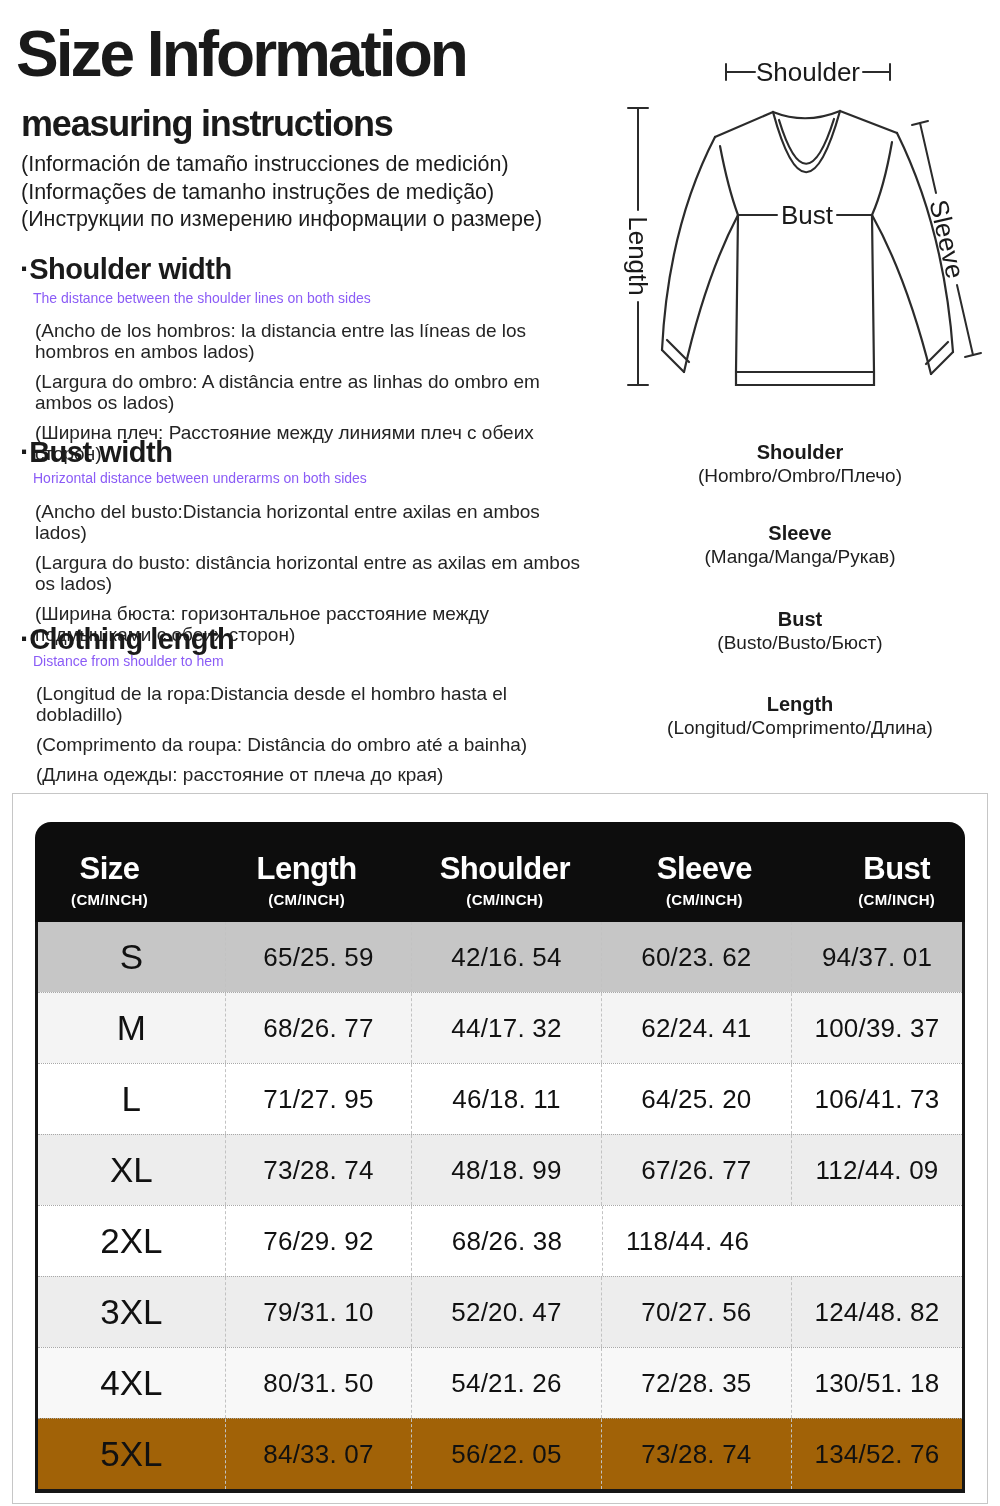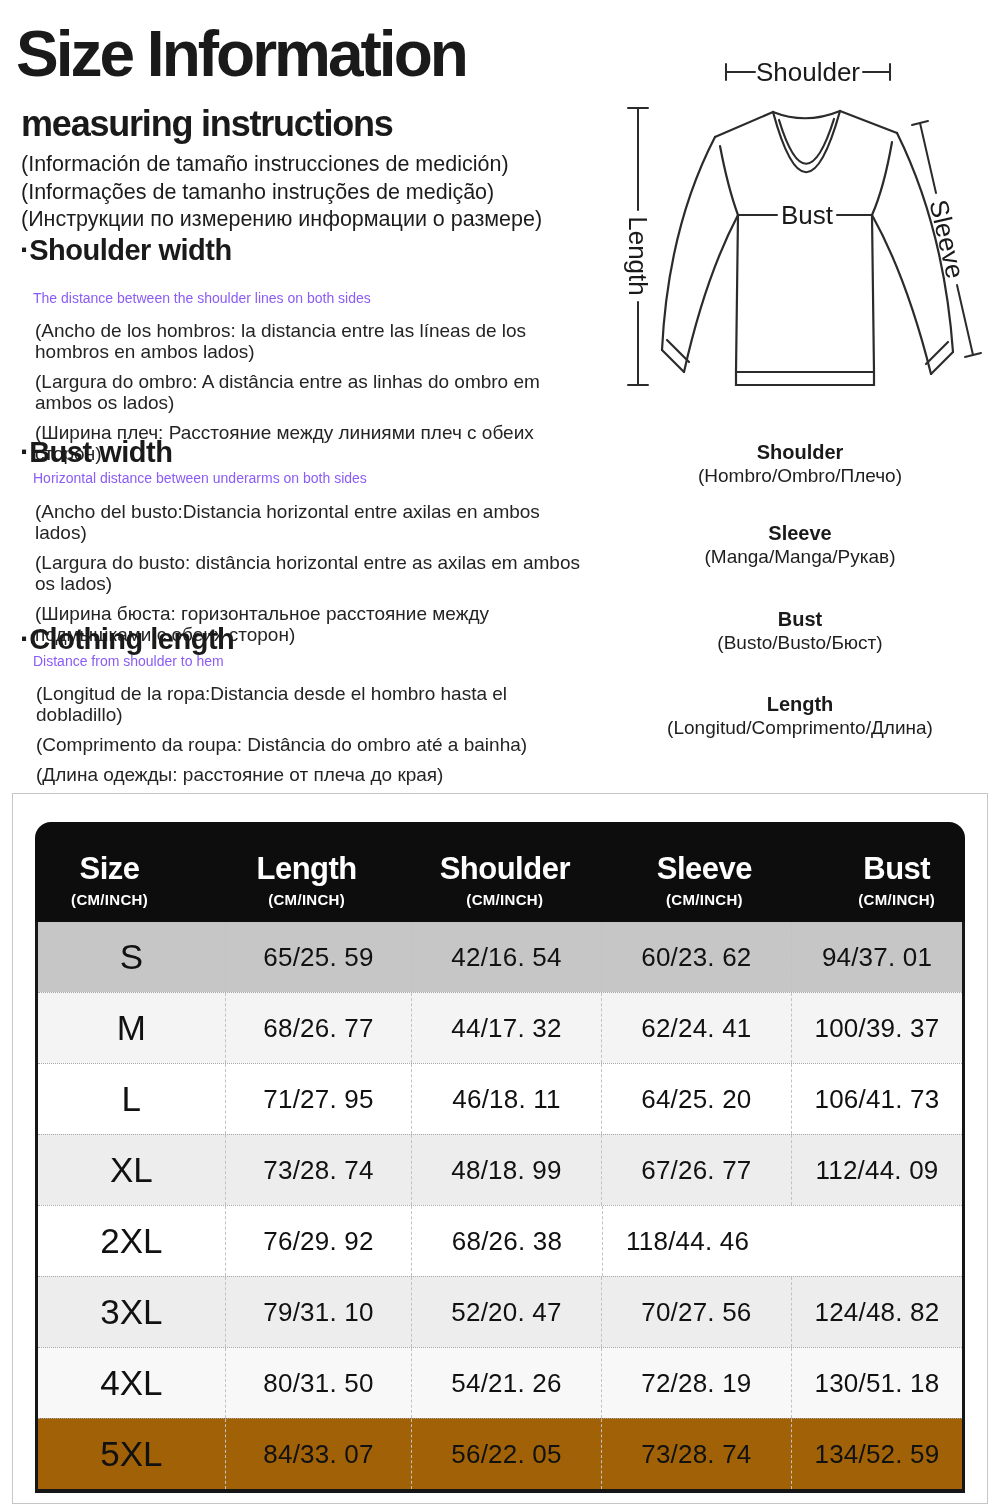--- a/index.html
+++ b/index.html
@@ -62,21 +62,21 @@
 
 <div class="abs" id="title">Size Information</div>
 <div class="abs" id="subtitle">measuring instructions</div>
 
 <div class="abs intro">
   <div>(Información de tamaño instrucciones de medición)</div>
   <div>(Informações de tamanho instruções de medição)</div>
   <div>(Инструкции по измерению информации о размере)</div>
 </div>
 
-<div class="abs section-head" style="left:20px;top:236px;"><span>·</span><span>Shoulder width</span></div>
+<div class="abs section-head" style="left:20px;top:255px;"><span>·</span><span>Shoulder width</span></div>
 <div class="abs section-desc" style="left:33px;top:291px;">The distance between the shoulder lines on both sides</div>
 <div class="abs paras" style="left:35px;top:320px;">
   <p>(Ancho de los hombros: la distancia entre las líneas de los hombros en ambos lados)</p>
   <p>(Largura do ombro: A distância entre as linhas do ombro em ambos os lados)</p>
   <p>(Ширина плеч: Расстояние между линиями плеч с обеих сторон)</p>
 </div>
 
 <div class="abs section-head" style="left:20px;top:438px;"><span>·</span><span>Bust width</span></div>
 <div class="abs section-desc" style="left:33px;top:471px;">Horizontal distance between underarms on both sides</div>
 <div class="abs paras" style="left:35px;top:501px;">
@@ -230,24 +230,24 @@
       <div class="tcell c1 size-val">3XL</div>
       <div class="tcell c2 num-val">79/31. 10</div>
       <div class="tcell c3 num-val">52/20. 47</div>
       <div class="tcell c4 num-val">70/27. 56</div>
       <div class="tcell c5 num-val">124/48. 82</div>
     </div>
     <div class="trow">
       <div class="tcell c1 size-val">4XL</div>
       <div class="tcell c2 num-val">80/31. 50</div>
       <div class="tcell c3 num-val">54/21. 26</div>
-      <div class="tcell c4 num-val">72/28. 19</div>
+      <div class="tcell c4 num-val">72/28. 35</div>
       <div class="tcell c5 num-val">130/51. 18</div>
     </div>
     <div class="trow">
       <div class="tcell c1 size-val">5XL</div>
       <div class="tcell c2 num-val">84/33. 07</div>
       <div class="tcell c3 num-val">56/22. 05</div>
       <div class="tcell c4 num-val">73/28. 74</div>
-      <div class="tcell c5 num-val">134/52. 59</div>
+      <div class="tcell c5 num-val">134/52. 76</div>
     </div>
   </div>
 </div>
 
 </body></html>

